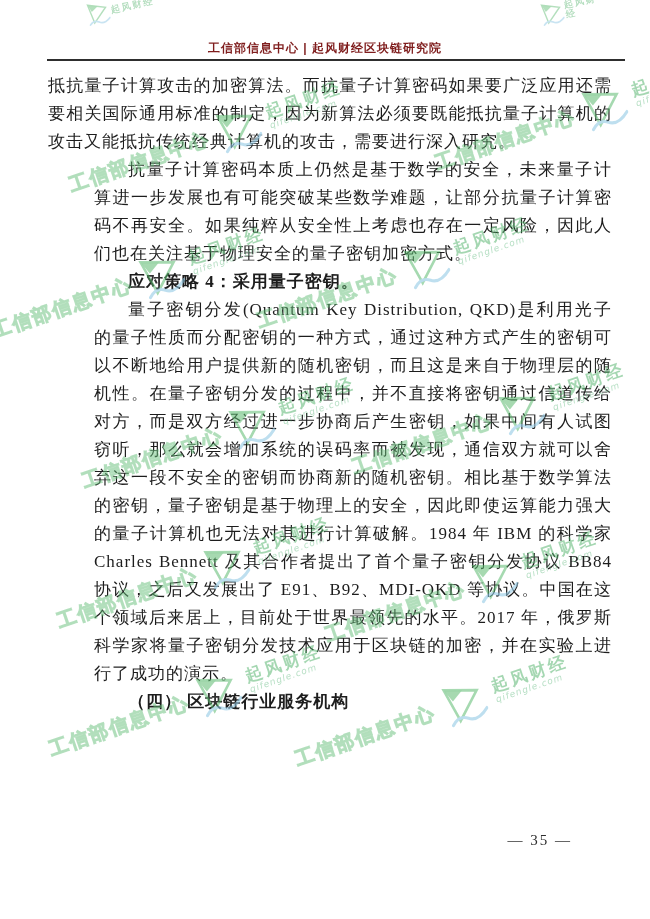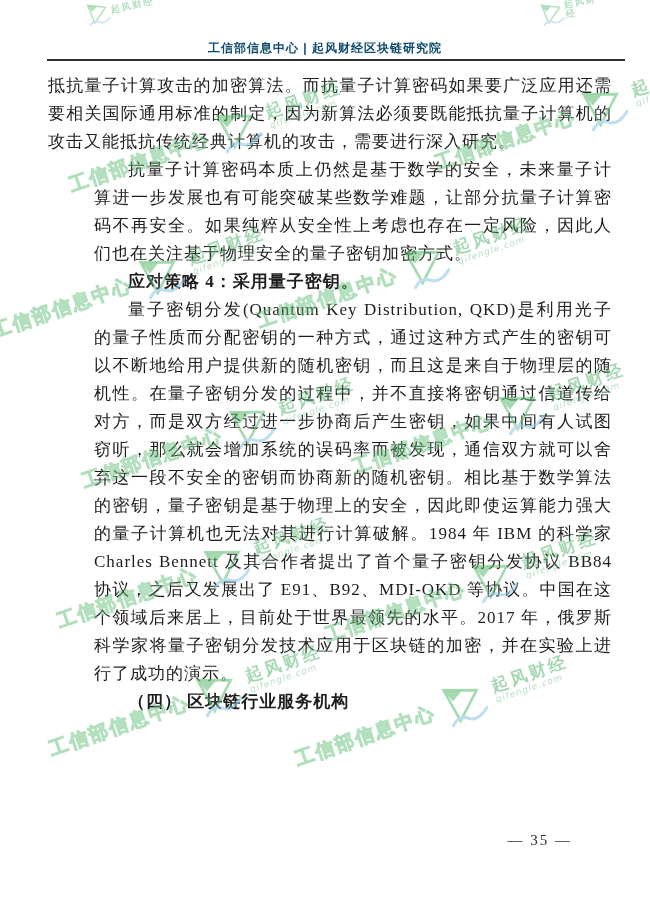--- a/index.html
+++ b/index.html
@@ -4,21 +4,21 @@
 <style>
   * { box-sizing: border-box; margin: 0; padding: 0; }
   html,body { background:#ffffff; }
   body { width:650px; height:919px; position:relative; overflow:hidden;
          font-family:"Liberation Serif","DejaVu Serif",serif; }
 
   .page { position:absolute; inset:0; background:#fff; }
 
   
   .header { position:absolute; top:38px; left:0; width:650px; text-align:center; }
-  .header-title { font-size:12px; font-weight:700; color:#0c4a6e; letter-spacing:1px;
+  .header-title { font-size:12px; font-weight:700; color:#7f1d1d; letter-spacing:1px;
                   font-family:"Liberation Sans","DejaVu Sans",sans-serif; }
   .header-rule { position:absolute; top:59px; left:47px; width:578px; height:2px;
                  background:#2e2e2e; }
 
   
   .doc { position:absolute; left:48px; top:72px; width:564px;
          font-size:17px; line-height:28px; color:#1d1d1d;
          text-align:justify; letter-spacing:1px; z-index:1; }
   .doc p { margin:0; }
   .doc p.indent { text-indent:2em;margin-left:46px; }

